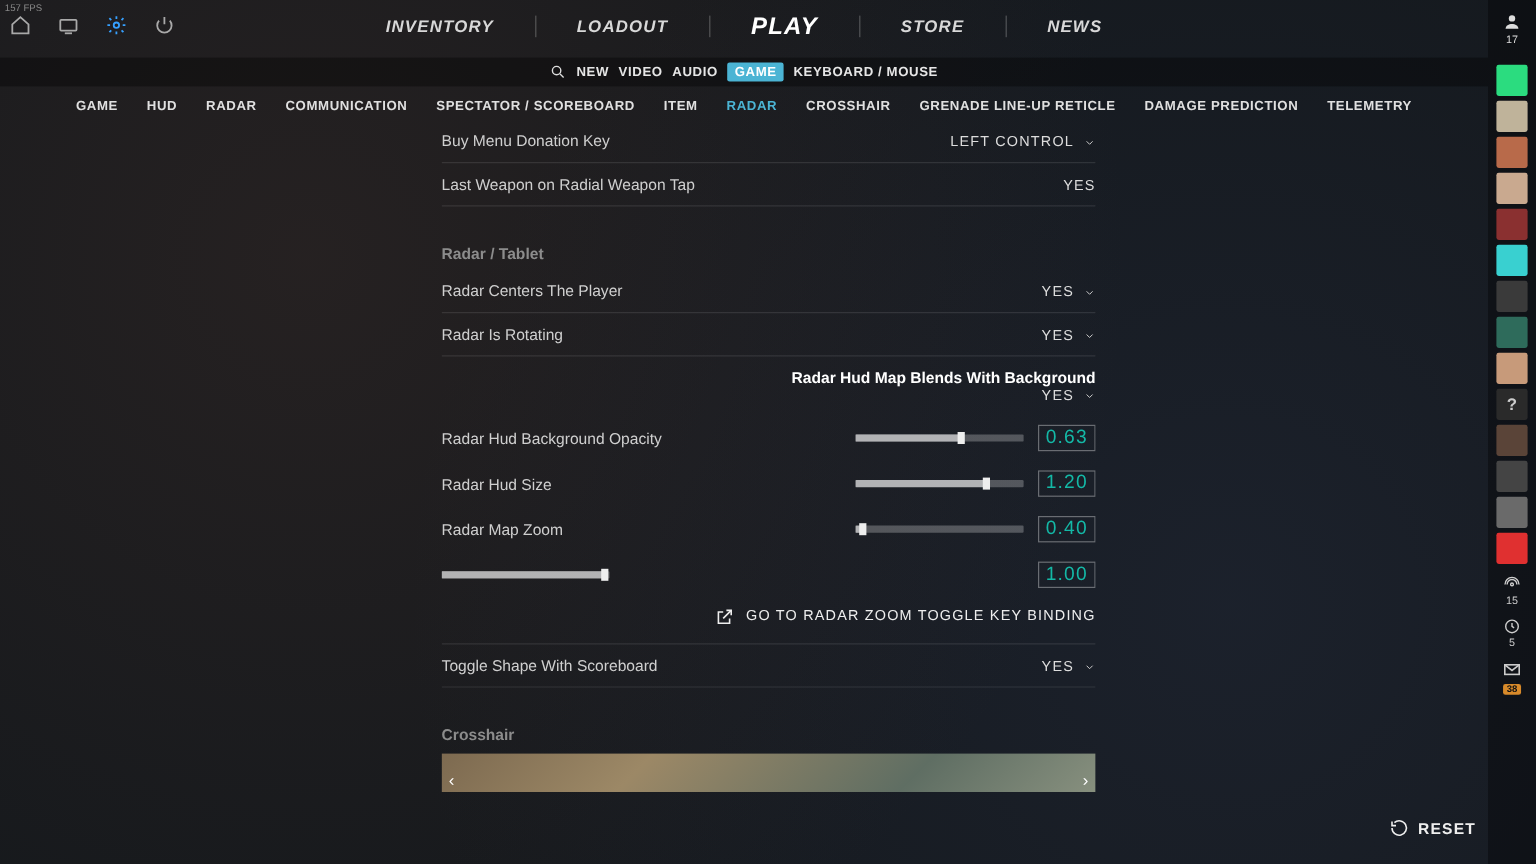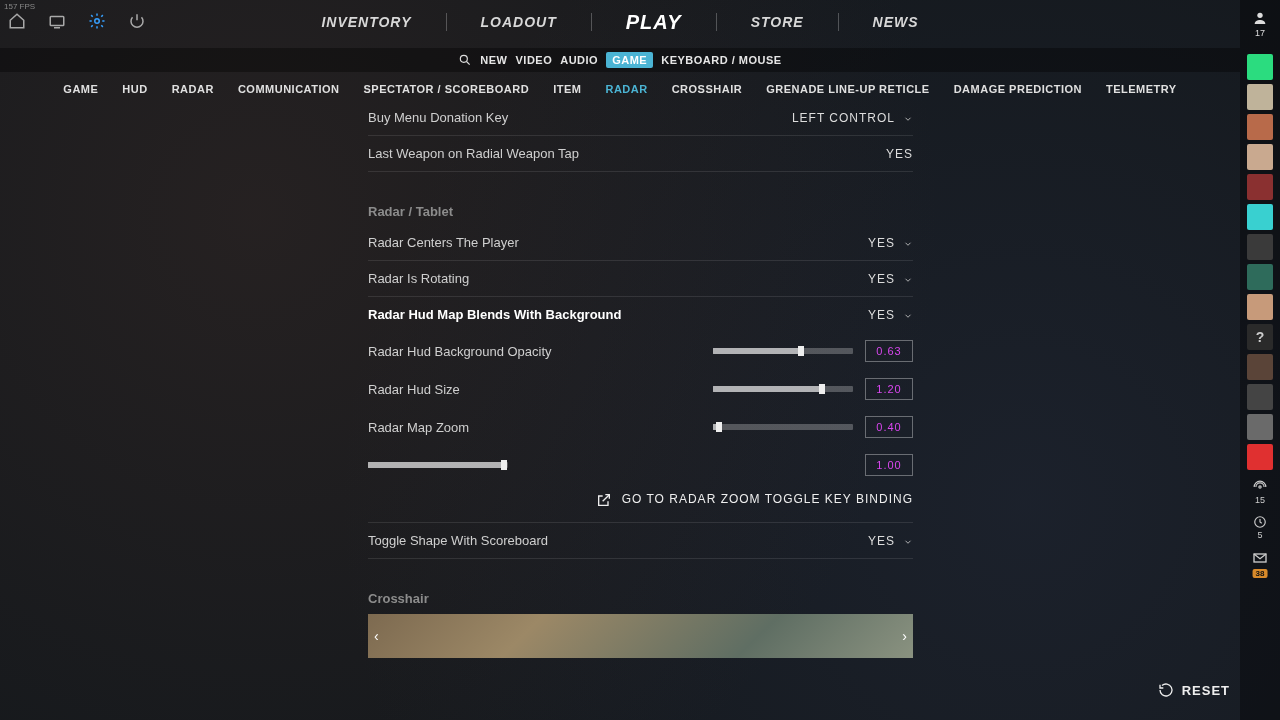--- a/index.html
+++ b/index.html
@@ -32,36 +32,36 @@
   .tabs1 a.active { background:#4bb4d4; color:#fff; padding:2px 6px; border-radius:2px; }
 
   
   .tabs2 { position:absolute; top:78px; left:0; right:40px; height:22px; display:flex; justify-content:center; gap:24px; align-items:center; font-size:11px; font-weight:600; letter-spacing:.5px; }
   .tabs2 a { color:#e0e0e0; }
   .tabs2 a.active { color:#4bb4d4; }
 
   
   .content { position:absolute; top:100px; left:368px; width:545px; bottom:60px; overflow:hidden; }
   .row { display:flex; align-items:flex-end; justify-content:space-between; padding:10px 0; border-bottom:1px solid rgba(255,255,255,.10); font-size:13px; color:#cfcfcf; }
-  .row.noborder { border-bottom:none; }
+  .row.noborder { border-bottom:none;flex-direction:column; }
   .row .label {}
   .row.bold .label { color:#fff; font-weight:600; }
   .row .val { display:flex; align-items:center; gap:8px; font-size:12px; letter-spacing:1px; color:#ddd; }
   .chev { width:10px; height:10px; }
   .chev svg { width:10px; height:10px; stroke:#ccc; stroke-width:2; fill:none; }
 
   .section-title { margin-top:32px; margin-bottom:6px; font-size:13px; font-weight:600; color:#8c8c8c; }
 
   
   .srow { display:flex; align-items:center; justify-content:space-between; padding:8px 0; font-size:13px; color:#cfcfcf; gap:12px; }
   .srow .label { flex:1; }
   .slider { width:140px; height:6px; background:rgba(255,255,255,.25); position:relative; border-radius:1px; }
   .slider .fill { position:absolute; left:0; top:0; bottom:0; background:rgba(255,255,255,.55); }
   .slider .thumb { position:absolute; top:-2px; width:6px; height:10px; background:#eee; }
-  .numbox { width:48px; height:22px; border:1px solid rgba(255,255,255,.35); display:flex; align-items:center; justify-content:center; font-size:11px; letter-spacing:1px; color:#d946ef; }
+  .numbox { width:48px; height:22px; border:1px solid rgba(255,255,255,.35); display:flex; align-items:center; justify-content:center; font-size:16px; letter-spacing:1px; color:#14b8a6; }
 
   .linkline { display:flex; justify-content:flex-end; gap:10px; padding:8px 0 14px; font-size:12px; letter-spacing:1px; color:#eee; border-bottom:1px solid rgba(255,255,255,.10);}
   .linkline svg { width:16px; height:16px; stroke:#eee; fill:none; stroke-width:2;}
 
   .preview { margin-top:8px; height:44px; background:linear-gradient(135deg,#7d6a50 0%,#9c8866 30%,#5f6e63 70%,#8a9280 100%); position:relative; }
   .preview .arrow { position:absolute; top:50%; transform:translateY(-50%); color:#fff; font-size:14px;}
   .preview .arrow.left{ left:6px;} .preview .arrow.right{ right:6px;}
 
   
   .rside { position:absolute; right:0; top:0; bottom:0; width:40px; background:rgba(0,0,0,.35); display:flex; flex-direction:column; align-items:center; padding-top:10px; gap:4px; }

